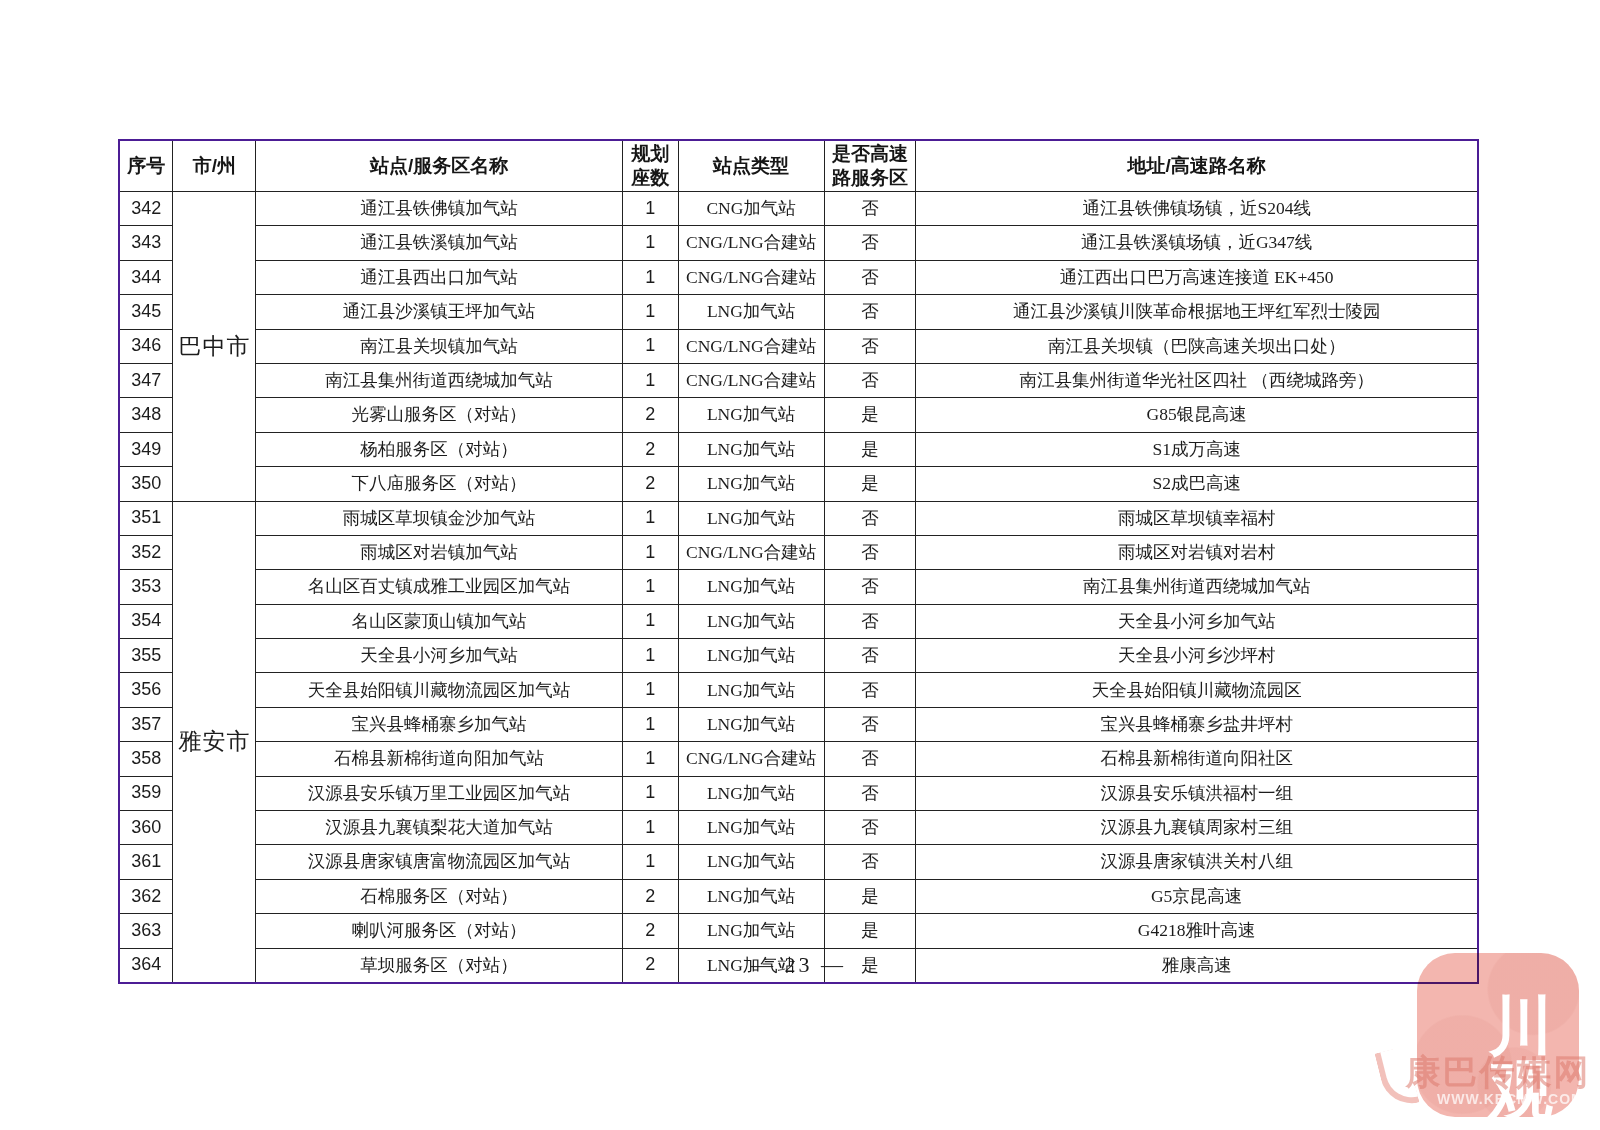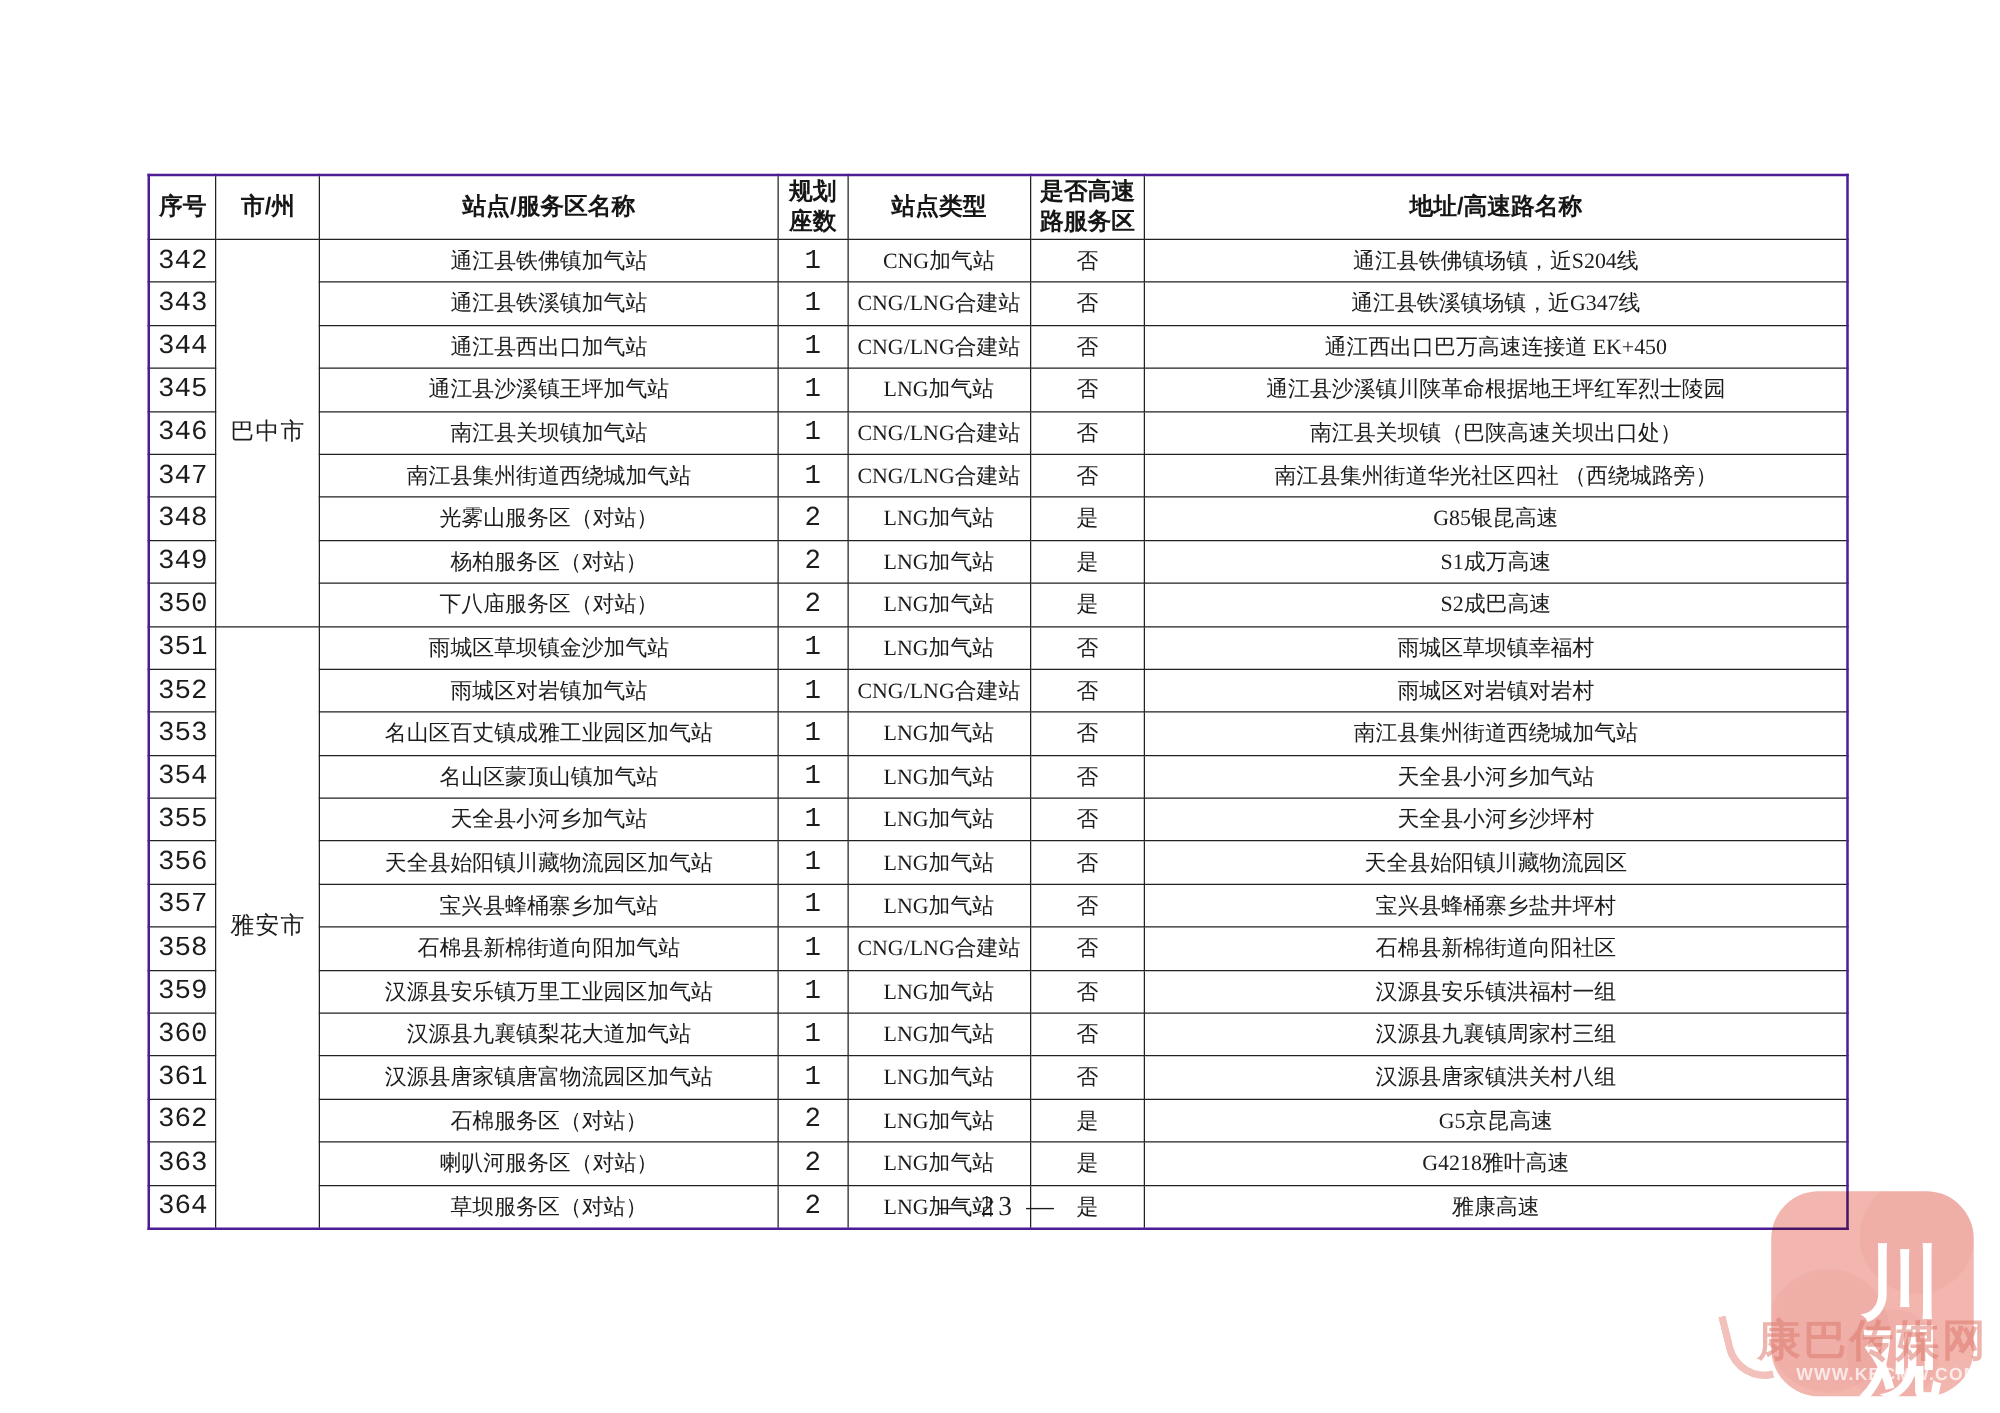--- a/index.html
+++ b/index.html
@@ -23,25 +23,25 @@
   .station-table thead th{
     height:50px;
     font-family:"Liberation Sans","DejaVu Sans",sans-serif;
     font-weight:bold;font-size:19px;line-height:1.25;
     white-space:pre-line;color:#161616;
   }
   .station-table tbody td{
     height:33.4px;font-size:17.5px;line-height:1.1;
   }
   .station-table td.c-no,.station-table td.c-count{
-    font-family:Liberation Mono, monospace;
-    font-size:22px;
+    font-family:Liberation Sans, sans-serif;
+    font-size:18px;
     text-align:center;
   }
-  .station-table td.c-city{font-size:19px;letter-spacing:1px;}
+  .station-table td.c-city{font-size:23px;letter-spacing:1px;}
 
   .page-number{
     position:absolute;left:118px;top:952px;width:1361px;
     text-align:center;font-size:22px;letter-spacing:3px;color:#1c1c1c;
   }
 
   
   .wm-bg{
     position:absolute;left:1417px;top:953px;width:162px;height:164px;
     border-radius:38px;mix-blend-mode:multiply;z-index:5;pointer-events:none;

